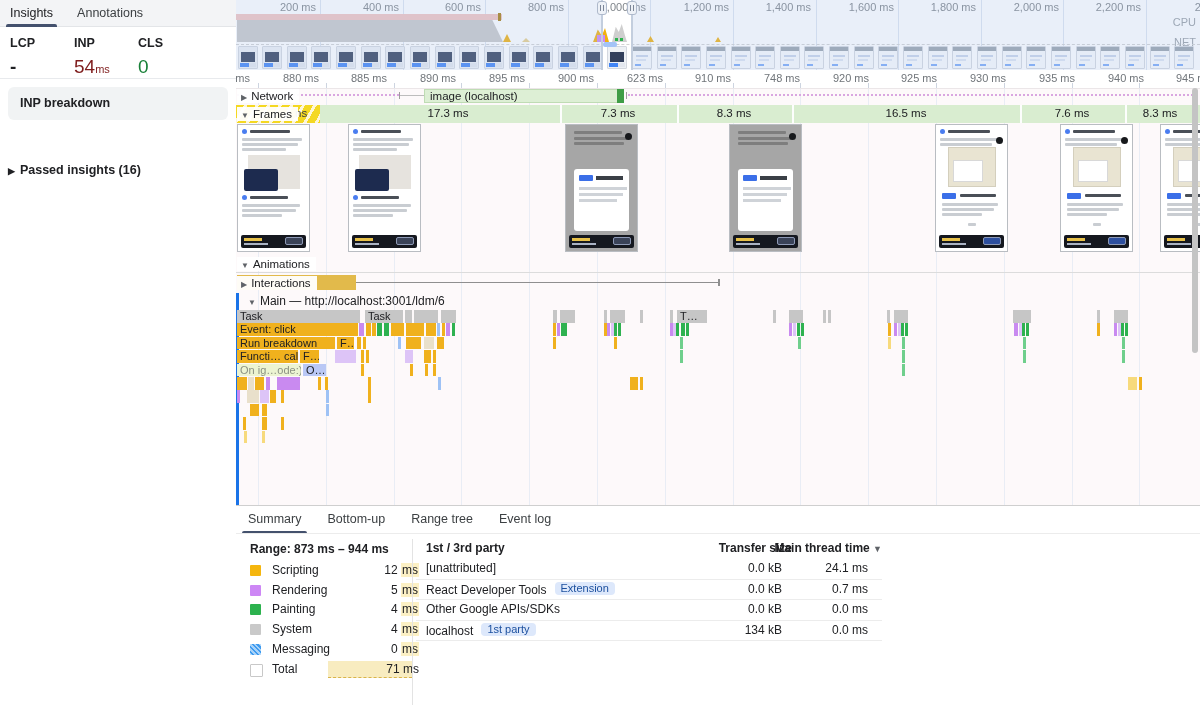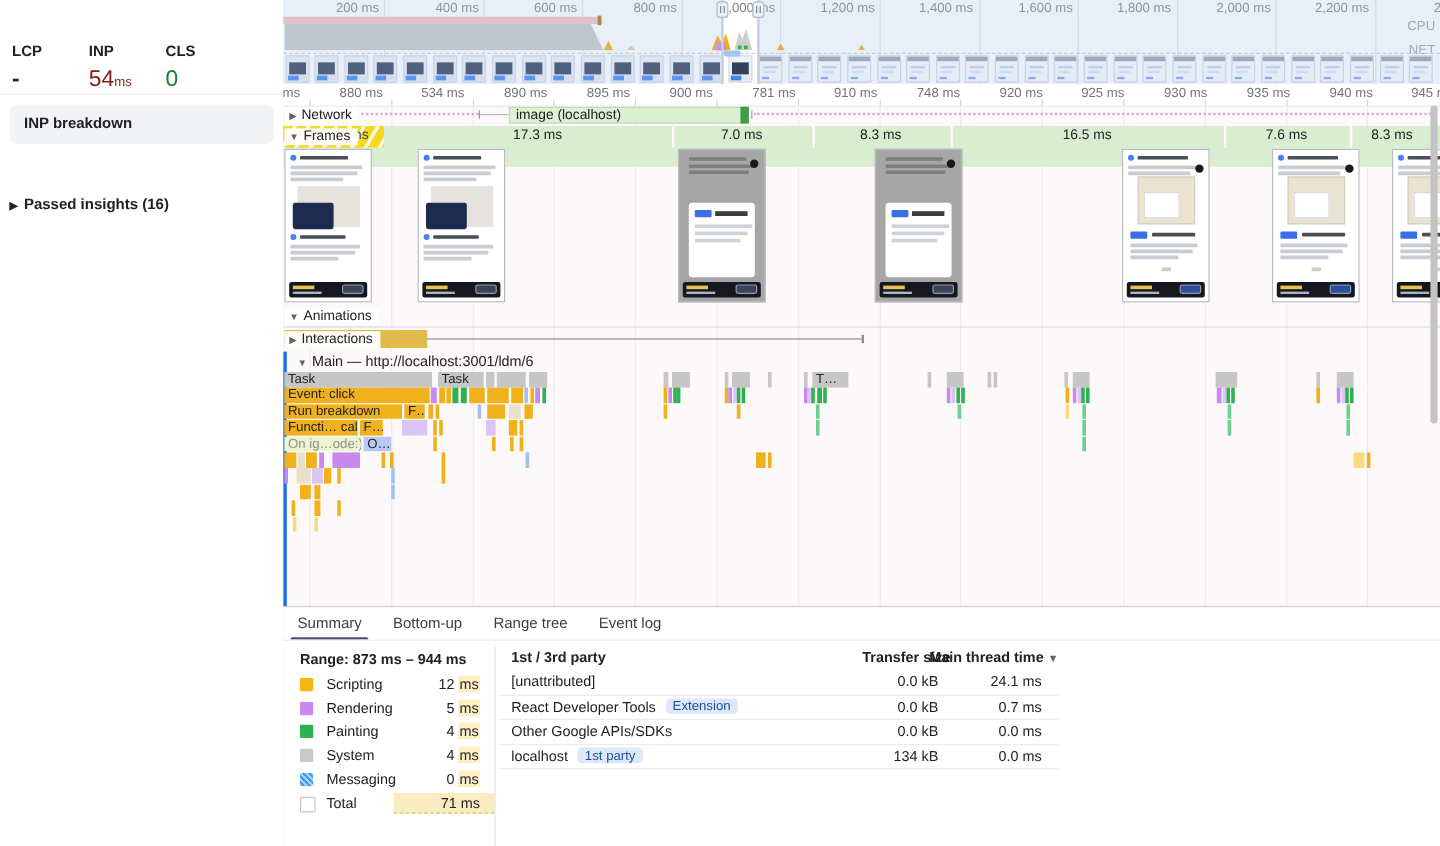--- a/index.html
+++ b/index.html
@@ -57,21 +57,21 @@
   .tl-tick{position:absolute;top:13px;width:1px;height:5px;background:#cdd4e0;}
   .chip{position:absolute;background:rgba(255,255,255,0.95);padding:0 6px 0 4px;height:14px;line-height:14px;font-size:11.5px;color:#202124;white-space:nowrap;}
   .chip .tri{font-size:8px;color:#5f6368;margin-right:4px;}
   
   .net-dotted{position:absolute;top:24px;height:0;border-top:2px dotted #d9a6e0;}
   .net-conn{position:absolute;top:25px;height:1px;background:#bdbdbd;}
   .net-tick{position:absolute;top:22px;width:1px;height:7px;background:#9e9e9e;}
   .net-bar{position:absolute;left:188px;top:19px;width:200px;height:14px;background:#ddefd5;border:1px solid #bfdcb4;box-sizing:border-box;font-size:11.5px;line-height:12px;padding-left:5px;color:#202124;white-space:nowrap;}
   .net-cap{position:absolute;top:19px;width:7px;height:14px;background:#3f9d46;}
   
-  .frames-row{position:absolute;left:0;top:35px;width:964px;height:34px;background:#d9edd0;}
+  .frames-row{position:absolute;left:0;top:35px;width:964px;height:18px;background:#d9edd0;}
   .frames-hatch{position:absolute;left:0;top:0;width:84px;height:18px;background:repeating-linear-gradient(120deg,#f4d822 0 7px,#fdf6d8 7px 10px);}
   .hatch-txt{position:absolute;left:59px;top:2px;font-size:11.5px;color:#3c4043;}
   .frame-sep{position:absolute;top:0;width:2px;height:18px;background:rgba(255,255,255,0.95);}
   .frame-dur{position:absolute;top:2px;font-size:11.5px;color:#202124;transform:translateX(-50%);white-space:nowrap;}
   
   .shot{position:absolute;top:54px;width:73px;height:128px;background:#fff;border:1px solid #b9bdc2;box-sizing:border-box;overflow:hidden;cursor:pointer;}
   .shot .ln{position:absolute;height:3px;background:#c9cdd2;border-radius:1px;}
   .ln.dk{background:#4a4f57;}
   .shot .dot{position:absolute;width:5px;height:5px;border-radius:50%;background:#4a7df0;}
   .shot .img{position:absolute;background:#e6e3de;}
@@ -103,21 +103,21 @@
   .fbar{position:absolute;height:12.5px;font-size:11px;line-height:12.5px;color:#202124;white-space:nowrap;overflow:hidden;padding-left:3px;box-sizing:border-box;cursor:pointer;}
   .scrollthumb{position:absolute;left:956px;top:18px;width:6px;height:265px;background:#c4c4c4;border-radius:3px;cursor:pointer;}
 
   
   .bottom{position:absolute;left:236px;top:505px;width:964px;height:200px;background:#fff;border-top:1px solid #cfcfcf;}
   .bt-tabs{position:absolute;left:12px;top:0;height:27px;display:flex;gap:26px;align-items:center;}
   .bt-tab{font-size:12.5px;color:#3c4043;height:27px;line-height:27px;position:relative;cursor:pointer;}
   .bt-tab.active:after{content:"";position:absolute;left:-6px;right:-6px;bottom:0;height:2.5px;background:#44516d;border-radius:2px 2px 0 0;}
   .bt-sepline{position:absolute;left:0;top:27px;width:964px;height:1px;background:#ececec;}
   .range{position:absolute;left:14px;top:36px;font-size:12px;font-weight:700;color:#202124;white-space:nowrap;}
-  .lg-row{position:absolute;left:14px;width:150px;height:18px;}
+  .lg-row{position:absolute;left:14px;width:150px;height:18px;padding-left:19px;}
   .lg-sw{position:absolute;left:0;top:2px;width:11px;height:11px;border-radius:1px;}
   .lg-label{position:absolute;left:22px;top:0;font-size:12px;color:#202124;}
   .lg-val{position:absolute;right:0;top:0;font-size:12px;color:#202124;}
   .lg-val .hl{background:#fcf0c4;padding:0 1px;}
   .total-bg{position:absolute;left:78px;top:-1px;width:84px;height:16px;background:#f8ecc0;border-bottom:1px dashed #d9b44a;}
   .vsep{position:absolute;left:176px;top:33px;width:1px;height:167px;background:#e3e3e3;}
   .tbl{position:absolute;left:180px;top:33px;width:466px;}
   .tbl-head{position:relative;height:20px;font-weight:700;font-size:12px;}
   .th-name{position:absolute;left:10px;top:2px;}
   .th-transfer{position:absolute;right:90px;top:2px;}
@@ -127,20 +127,24 @@
   .td-transfer{position:absolute;right:100px;top:2px;}
   .td-time{position:absolute;right:14px;top:2px;}
   .badge{display:inline-block;margin-left:8px;background:#dde8fb;color:#1b4f9e;font-size:11px;border-radius:4px;padding:0.5px 6px;vertical-align:1px;}
 </style>
 </head>
 <body>
 
 <div id="app">
 
   <div class="sidebar">
+    <div class="sb-tabs">
+      <span class="sb-tab active">Insights</span>
+      <span class="sb-tab">Annotations</span>
+    </div>
     <div class="sb-metrics">
       <div class="metric">
         <div class="m-label">LCP</div>
         <div class="m-value" style="color:#202124;font-weight:700">-</div>
       </div>
       <div class="metric">
         <div class="m-label">INP</div>
         <div class="m-value" style="color:#7f1d1d"><span>54</span><span class="m-unit">ms</span></div>
       </div>
       <div class="metric">
@@ -446,25 +450,25 @@
         <div class="tl-grid" style="left: 632.2px;"></div>
         <div class="tl-grid" style="left: 700px;"></div>
         <div class="tl-grid" style="left: 767.8px;"></div>
         <div class="tl-grid" style="left: 835.6px;"></div>
         <div class="tl-grid" style="left: 903.4px;"></div>
       </div>
     <div class="tl-ruler">
         <div id="tl-rlabels">
           <div class="tl-rlabel" style="left: -4px;">875 ms</div>
           <div class="tl-rlabel" style="left: 65px;">880 ms</div>
-          <div class="tl-rlabel" style="left: 133px;">534 ms</div>
+          <div class="tl-rlabel" style="left: 133px;">885 ms</div>
           <div class="tl-rlabel" style="left: 202px;">890 ms</div>
           <div class="tl-rlabel" style="left: 271px;">895 ms</div>
           <div class="tl-rlabel" style="left: 340px;">900 ms</div>
-          <div class="tl-rlabel" style="left: 409px;">781 ms</div>
+          <div class="tl-rlabel" style="left: 409px;">623 ms</div>
           <div class="tl-rlabel" style="left: 477px;">910 ms</div>
           <div class="tl-rlabel" style="left: 546px;">748 ms</div>
           <div class="tl-rlabel" style="left: 615px;">920 ms</div>
           <div class="tl-rlabel" style="left: 683px;">925 ms</div>
           <div class="tl-rlabel" style="left: 752px;">930 ms</div>
           <div class="tl-rlabel" style="left: 821px;">935 ms</div>
           <div class="tl-rlabel" style="left: 890px;">940 ms</div>
           <div class="tl-rlabel" style="left: 958px;">945 ms</div>
           <div class="tl-tick" style="left: 22px;"></div>
           <div class="tl-tick" style="left: 89.8px;"></div>
@@ -497,21 +501,21 @@
       <div class="hatch-txt">ns</div>
       <div id="frame-seps">
           <div class="frame-sep" style="left: 324px;"></div>
           <div class="frame-sep" style="left: 441px;"></div>
           <div class="frame-sep" style="left: 556px;"></div>
           <div class="frame-sep" style="left: 784px;"></div>
           <div class="frame-sep" style="left: 889px;"></div>
         </div>
       <div id="frame-durs">
           <div class="frame-dur" style="left: 212px;">17.3 ms</div>
-          <div class="frame-dur" style="left: 382px;">7.0 ms</div>
+          <div class="frame-dur" style="left: 382px;">7.3 ms</div>
           <div class="frame-dur" style="left: 498px;">8.3 ms</div>
           <div class="frame-dur" style="left: 670px;">16.5 ms</div>
           <div class="frame-dur" style="left: 836px;">7.6 ms</div>
           <div class="frame-dur" style="left: 924px;">8.3 ms</div>
         </div>
     </div>
     <div class="chip" style="left:1px;top:37px;"><span class="tri">▼</span><span>Frames</span></div>
 
     <div id="shots">
         <div class="shot" style="left: 1px;">

